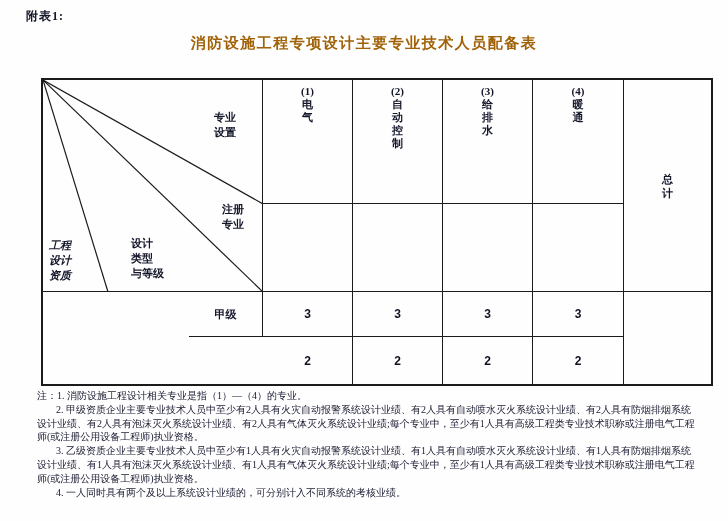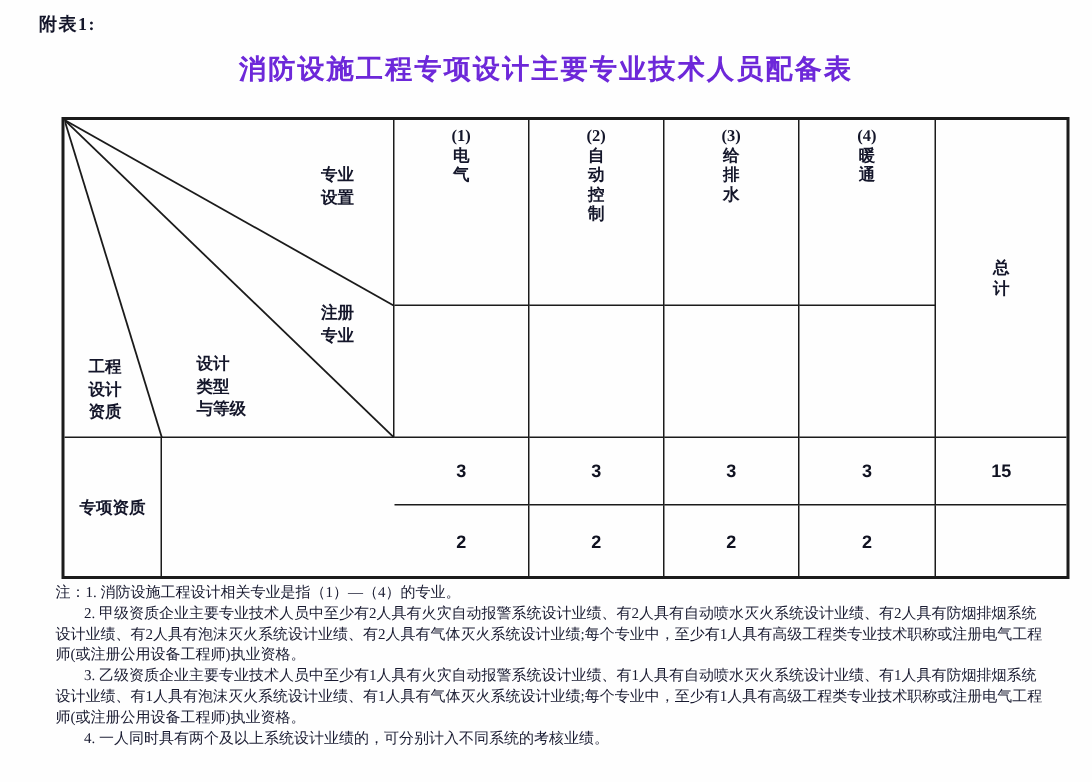--- a/index.html
+++ b/index.html
@@ -12,22 +12,22 @@
     overflow:hidden;
   }
   .annex{
     position:absolute;left:10px;top:8px;
     font-size:12px;font-weight:bold;letter-spacing:1px;padding-left:16px;
   }
   .doc-title{
     position:absolute;left:0;top:34px;width:728px;
     text-align:center;
     font-family:"Liberation Sans","DejaVu Sans",sans-serif;
-    font-size:18px;font-weight:bold;letter-spacing:1.5px;
-    color:#6d28d9;
+    font-size:15px;font-weight:bold;letter-spacing:1.5px;
+    color:#a16207;
   }
   .tbl{
     position:absolute;left:41px;top:78px;
     width:672px;height:308px;
     border:2px solid #1b1b1b;
     box-sizing:border-box;
   }
   .cell{
     position:absolute;box-sizing:border-box;
     display:flex;align-items:center;justify-content:center;
@@ -41,22 +41,22 @@
     padding-top:5px;line-height:13px;
   }
   .vtotal{white-space:pre-line;text-align:center;line-height:14px;}
   .corner{align-items:flex-start;justify-content:flex-start;}
   .diag-svg{position:absolute;left:0;top:0;}
   .corner-label{
     position:absolute;white-space:pre-line;
     font-size:11px;font-weight:bold;line-height:15px;text-align:center;
   }
   .cl-top{left:163px;top:30px;width:38px;}
-  .cl-mid{left:163px;top:122px;width:38px;}
-  .cl-left{left:14px;top:158px;width:26px;}
+  .cl-mid{left:163px;top:122px;width:38px;text-align:right;}
+  .cl-left{left:4px;top:158px;width:26px;font-style:italic;}
   .cl-center{left:88px;top:156px;width:42px;text-align:left;}
   .num{
     font-family:"Liberation Sans","DejaVu Sans",sans-serif;
     font-size:12px;font-weight:bold;color:#101221;
   }
   .notes{
     position:absolute;left:37px;top:389px;width:658px;
     font-size:10px;line-height:13.8px;color:#181a30;
   }
   .notes p{margin:0;}
@@ -107,28 +107,27 @@
 通</div>
 
     <div class="cell bR bB" style="left:220px;top:124px;width:90px;height:88px;"></div>
     <div class="cell bR bB" style="left:310px;top:124px;width:90px;height:88px;"></div>
     <div class="cell bR bB" style="left:400px;top:124px;width:90px;height:88px;"></div>
     <div class="cell bR bB" style="left:490px;top:124px;width:91px;height:88px;"></div>
 
     <div class="cell vtotal bB" style="left:581px;top:0;width:87px;height:212px;">总
 计</div>
 
-    <div class="cell bR" style="left:0;top:212px;width:65px;height:92px;">专项资质</div>
 
+    <div class="cell bR bB" style="left:146px;top:212px;width:74px;height:45px;">甲级</div>
 
     <div class="cell num bR bB" style="left:220px;top:212px;width:90px;height:45px;">3</div>
     <div class="cell num bR bB" style="left:310px;top:212px;width:90px;height:45px;">3</div>
     <div class="cell num bR bB" style="left:400px;top:212px;width:90px;height:45px;">3</div>
     <div class="cell num bR bB" style="left:490px;top:212px;width:91px;height:45px;">3</div>
-    <div class="cell num bB" style="left:581px;top:212px;width:87px;height:45px;">15</div>
 
     <div class="cell num bR" style="left:220px;top:257px;width:90px;height:47px;">2</div>
     <div class="cell num bR" style="left:310px;top:257px;width:90px;height:47px;">2</div>
     <div class="cell num bR" style="left:400px;top:257px;width:90px;height:47px;">2</div>
     <div class="cell num bR" style="left:490px;top:257px;width:91px;height:47px;">2</div>
 
   </div>
 
   <div class="notes">
     <p>注：1. 消防设施工程设计相关专业是指（1）—（4）的专业。</p>

